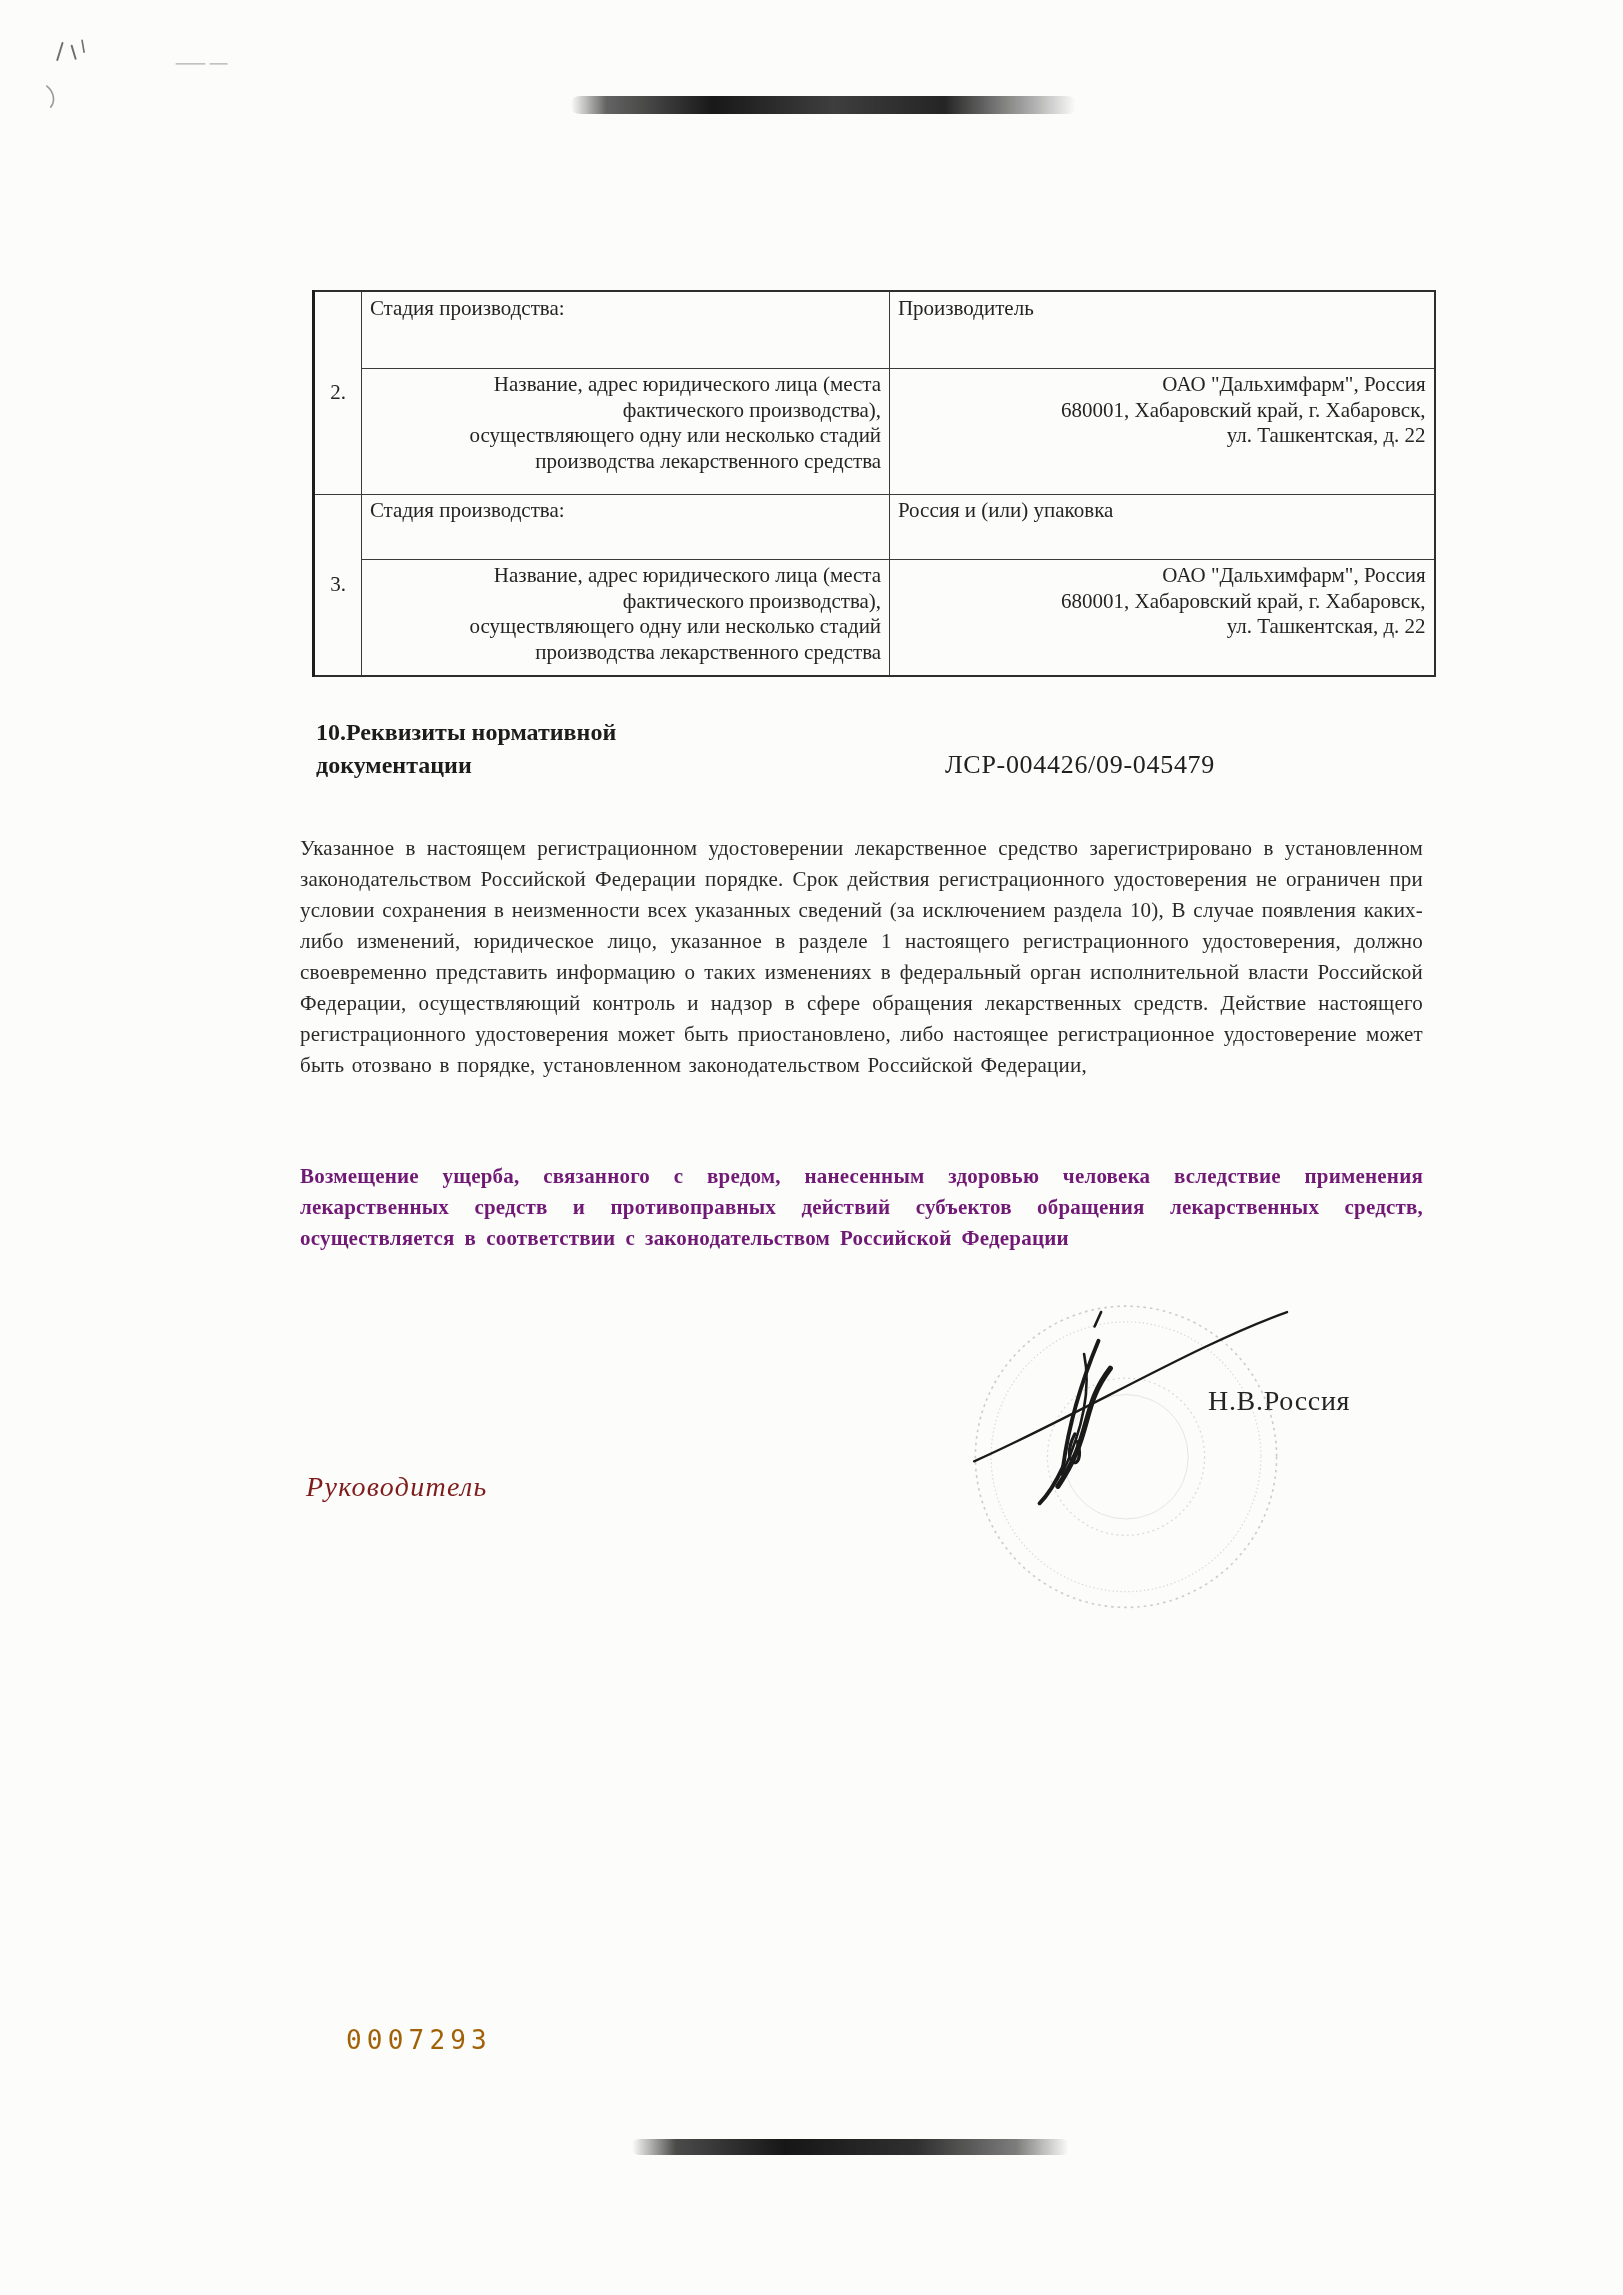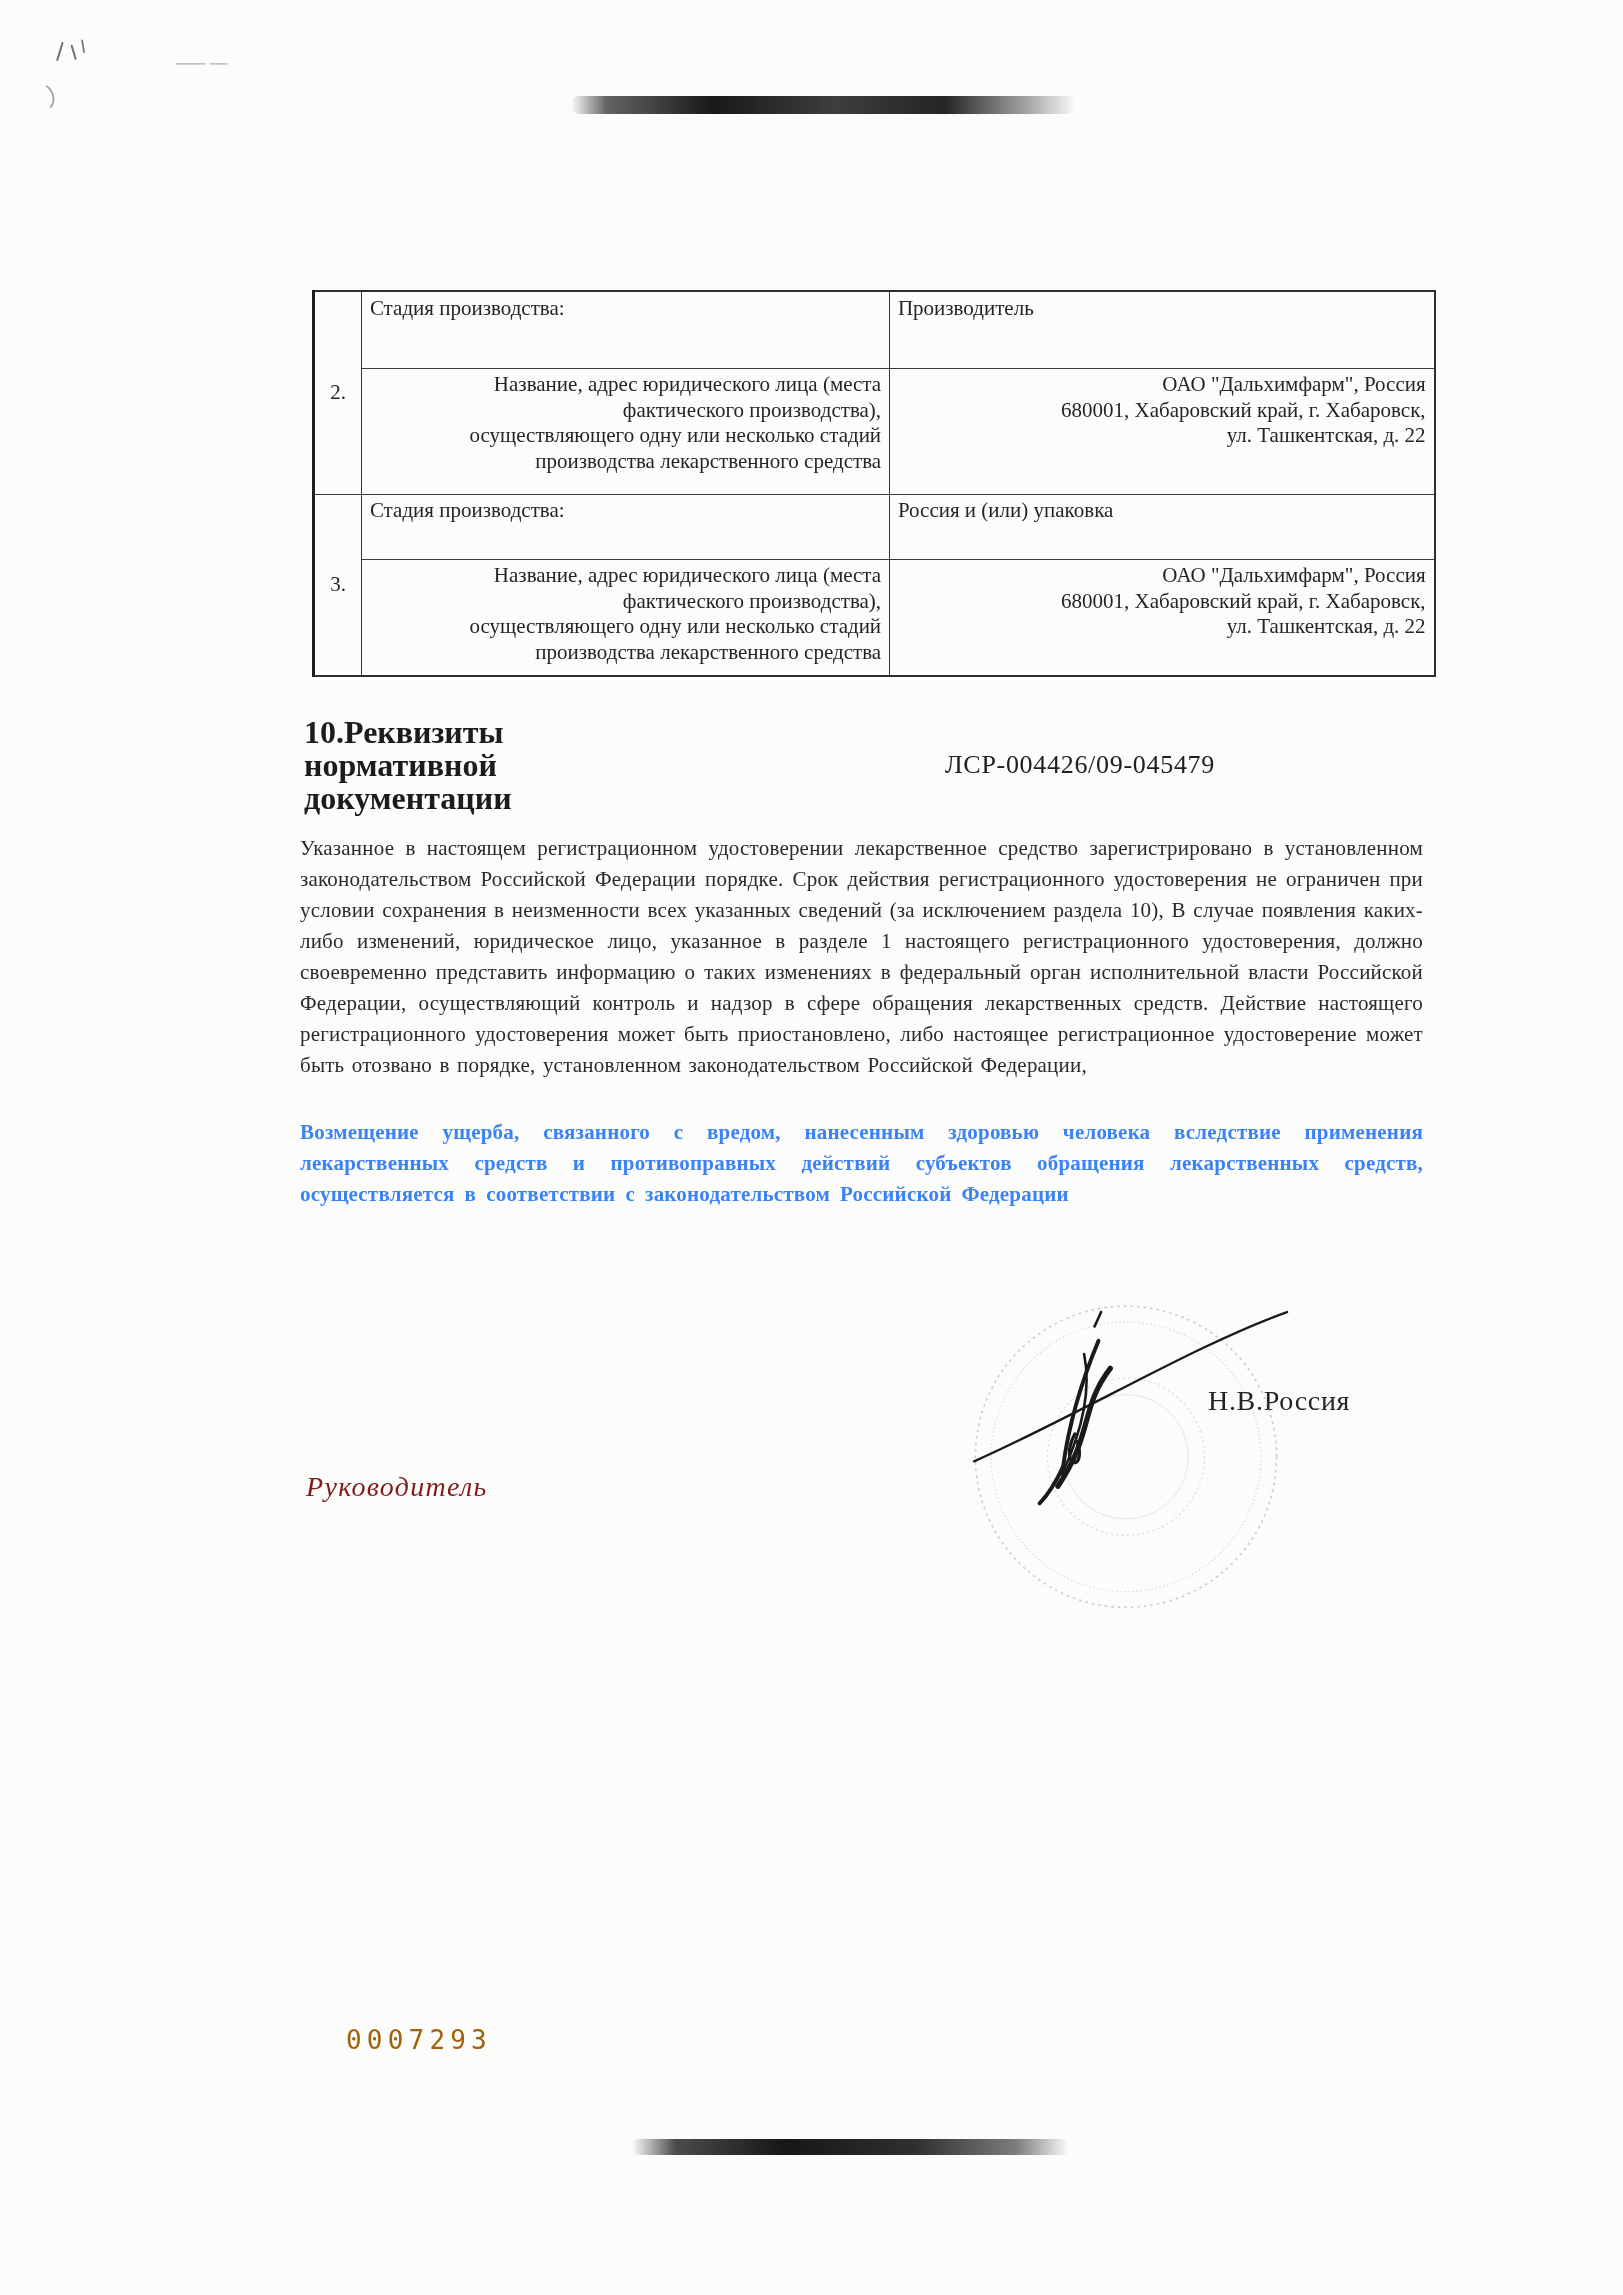--- a/index.html
+++ b/index.html
@@ -60,36 +60,36 @@
   .prod-table col.c-value{width:545px;}
   .prod-table td.num{text-align:center;vertical-align:middle;padding:0;}
   .prod-table tr.r-stage-a{height:77px;}
   .prod-table tr.r-name-a{height:126px;}
   .prod-table tr.r-stage-b{height:65px;}
   .prod-table tr.r-name-b{height:117px;}
   .pre{white-space:pre-line;text-align:right;}
 
   
   .heading{
-    position:absolute;left:304px;top:716px;width:367px;
-    font-weight:bold;font-size:32px;line-height:33px;color:#1c1c1c;
+    position:absolute;left:316px;top:716px;width:367px;
+    font-weight:bold;font-size:24px;line-height:33px;color:#1c1c1c;
   }
   .docnum{
     position:absolute;left:945px;top:750px;
     font-size:26px;letter-spacing:0.7px;color:#202020;
   }
 
   
   .para{
     position:absolute;left:300px;width:1123px;margin:0;
     text-align:justify;font-size:21px;line-height:31px;color:#2a2a2a;
     letter-spacing:0.2px;
   }
   .p1{top:833px;word-spacing:2px;}
-  .p2{top:1117px;font-weight:bold;word-spacing:4.6px;color:#3b82f6;}
+  .p2{top:1161px;font-weight:bold;word-spacing:4.6px;color:#701a75;}
 
   
   .sig-label{
     position:absolute;left:306px;top:1471px;
     font-size:28px;letter-spacing:1.3px;color:#7f1d1d;font-style:italic;
   }
   .sig-name{
     position:absolute;left:1208px;top:1385px;
     font-size:28px;letter-spacing:0.7px;color:#242424;
   }

